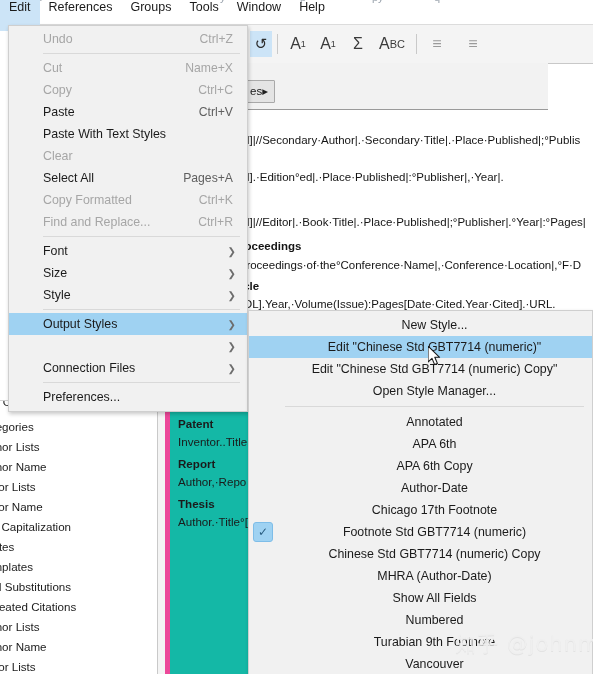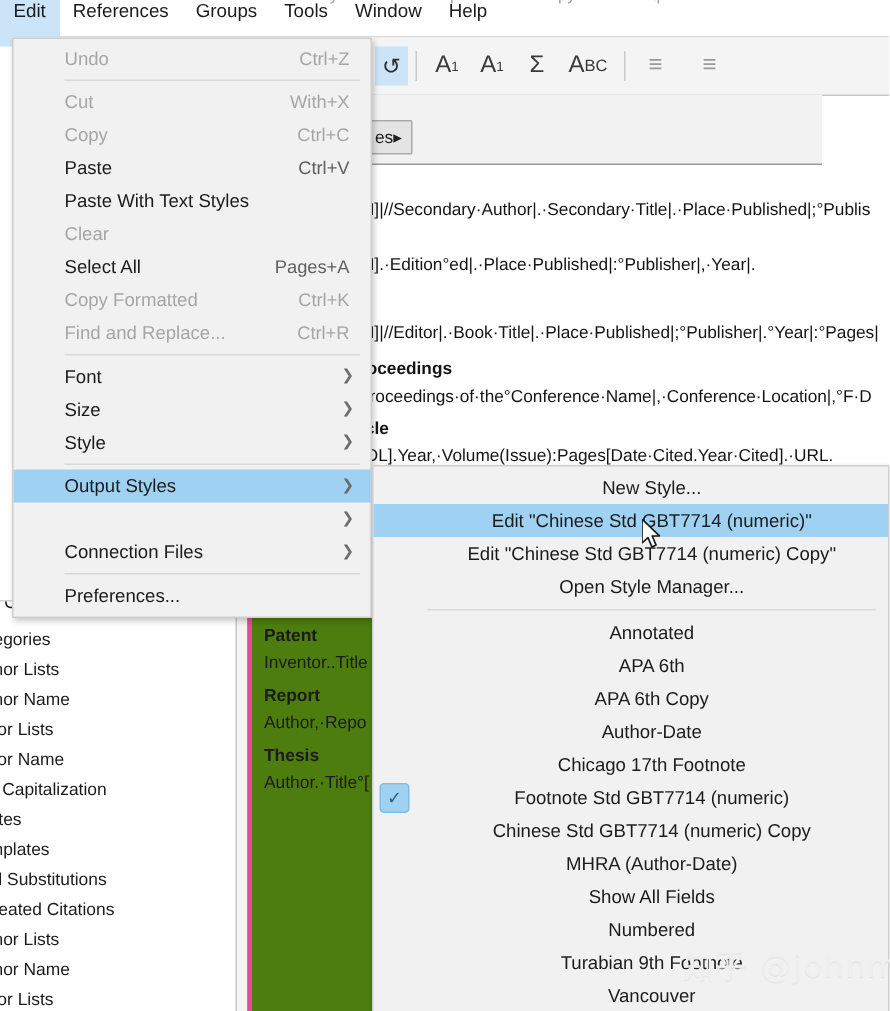--- a/index.html
+++ b/index.html
@@ -78,21 +78,21 @@
   
   .left-panel{
     position:absolute;left:0;top:400px;width:165px;height:274px;
     background:#ffffff;overflow:hidden;border-top:1px solid #d2d2d2;
   }
   .left-item{
     position:absolute;left:-14px;white-space:nowrap;font-size:11.6px;color:#1b1b1b;
   }
   .mid-panel{
     position:absolute;left:165px;top:400px;width:83px;height:274px;
-    background:#4d7c0f;overflow:hidden;border-left:3px solid #ec4899;
+    background:#14b8a6;overflow:hidden;border-left:5px solid #ec4899;
   }
   .mid-item{position:absolute;left:8px;white-space:nowrap;font-size:11.6px;color:#1b1b1b;}
   .mid-item.bold{font-weight:bold;}
   .scroll-gutter{
     position:absolute;left:157px;top:400px;width:8px;height:274px;
     background:#f4f4f4;border-left:1px solid #c9c9c9;border-right:1px solid #c9c9c9;
   }
 
   
   .right-frag{
@@ -246,21 +246,21 @@
 </div>
 
 <div id="edit-menu">
     <div class="mi disabled">
       <span class="label">Undo</span>
       <span class="accel">Ctrl+Z</span>
     </div>
     <div class="msep"></div>
     <div class="mi disabled">
       <span class="label">Cut</span>
-      <span class="accel">With+X</span>
+      <span class="accel">Name+X</span>
     </div>
     <div class="mi disabled">
       <span class="label">Copy</span>
       <span class="accel">Ctrl+C</span>
     </div>
     <div class="mi">
       <span class="label">Paste</span>
       <span class="accel">Ctrl+V</span>
     </div>
     <div class="mi">

